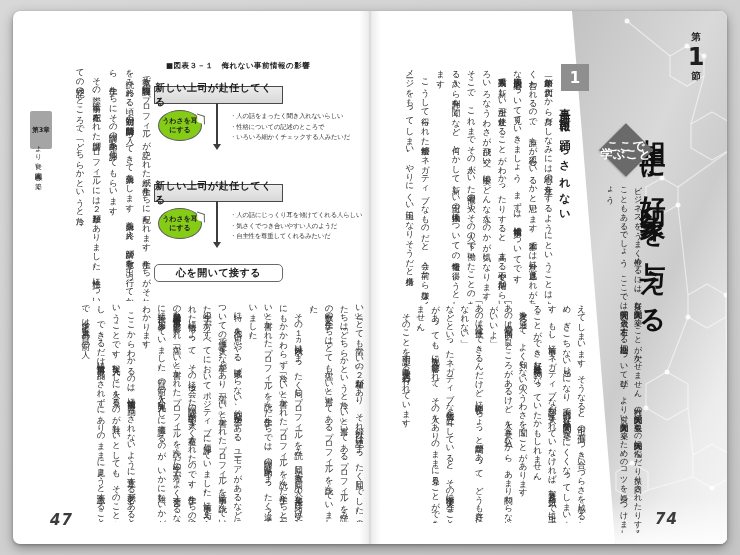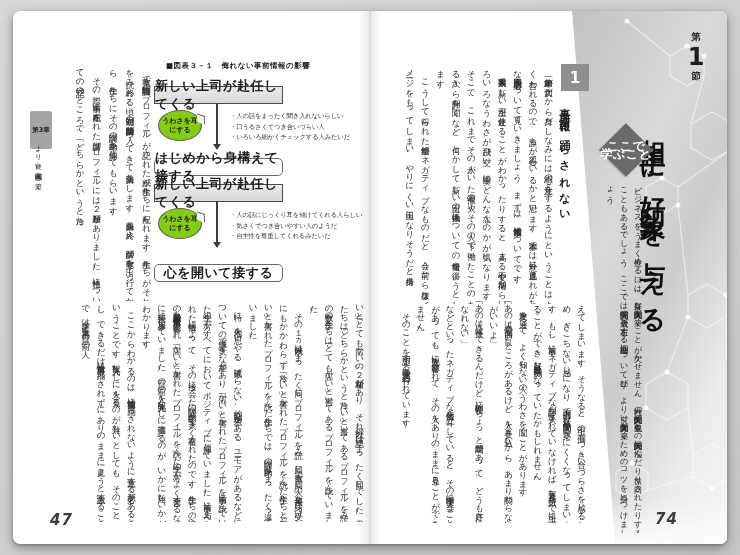--- a/index.html
+++ b/index.html
@@ -36,21 +36,21 @@
   .rp-upper{left:14px;top:53px;width:172px;height:240px;line-height:15.4px;letter-spacing:-.2px;}
   .rp-lower{left:15px;top:288px;width:204px;height:224px;line-height:14.6px;letter-spacing:-1px;}
   
   .fig-caption{
     position:absolute;left:153px;top:50px;font-size:7.5px;font-weight:bold;color:#222;letter-spacing:.5px;text-align:right;
   }
   .diagram{position:absolute;left:140px;top:73px;width:215px;height:206px;}
   .dbox{
     position:absolute;left:1px;width:127px;height:16px;
     display:flex;align-items:center;justify-content:center;
-    font-size:13px;font-weight:bold;color:#1c1c1c;letter-spacing:.5px;
+    font-size:10px;font-weight:bold;color:#1c1c1c;letter-spacing:.5px;
   }
   .dbox.gray{background:linear-gradient(#ececec,#d8d8d8);border:1px solid #4a4a4a;}
   .dbox.white{background:#fff;border:1px solid #6a6a6a;border-radius:5px;}
   .darrow{position:absolute;left:63px;width:2px;background:#3d3d3d;}
   .darrow::after{
     content:"";position:absolute;left:-3px;bottom:-5px;
     border-left:4px solid transparent;border-right:4px solid transparent;border-top:6px solid #3d3d3d;
   }
   .bubble{
     position:absolute;left:5px;width:44px;height:31px;background:#84cc16;
@@ -129,24 +129,23 @@
 
     <div class="fig-caption">■図表３－１　侮れない事前情報の影響</div>
 
     <div class="diagram">
 
       <div class="dbox gray" style="top:2px;">新しい上司が赴任してくる</div>
       <div class="darrow" style="top:19px;height:42px;"></div>
       <div class="bubble" style="top:26px;">うわさを耳にする</div>
       <ul class="rumors" style="top:27px;">
           <li>・人の話をまったく聞き入れないらしい</li>
-          <li>・口うるさくてつき合いづらい人</li>
+          <li>・性格についての記述のところで</li>
           <li>・いろいろ細かくチェックする人みたいだ</li>
         </ul>
-      <div class="dbox white" style="top:74px;">はじめから身構えて接する</div>
 
       <div class="dbox gray" style="top:100px;">新しい上司が赴任してくる</div>
       <div class="darrow" style="top:117px;height:42px;"></div>
       <div class="bubble" style="top:124px;">うわさを耳にする</div>
       <ul class="rumors" style="top:126px;">
           <li>・人の話にじっくり耳を傾けてくれる人らしい</li>
           <li>・気さくでつき合いやすい人のようだ</li>
           <li>・自主性を尊重してくれるみたいだ</li>
         </ul>
       <div class="dbox white" style="top:180px;">心を開いて接する</div>

